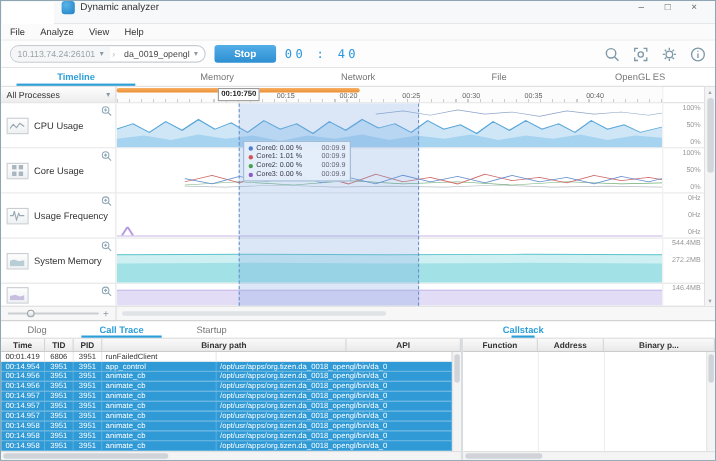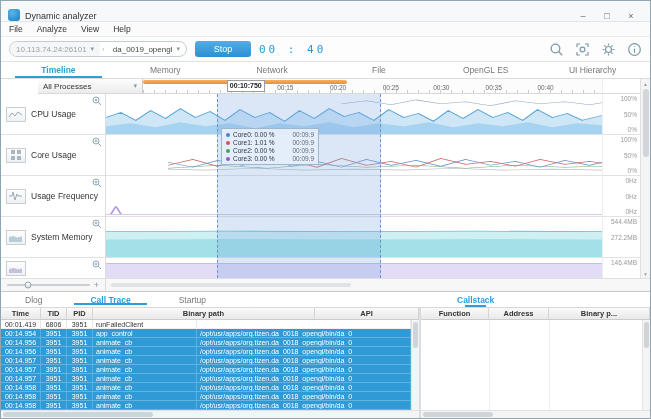--- a/index.html
+++ b/index.html
@@ -2,59 +2,59 @@
 <html><head>
 <meta charset="utf-8">
 <style>
   * { box-sizing: border-box; margin: 0; padding: 0; }
   html,body { width: 651px; height: 419px; }
   body { font-family: "Liberation Sans", sans-serif; background: #d8dde1; }
   .window { width: 651px; height: 419px; border: 1px solid #8ea6b4; background: #fff;
             display: flex; flex-direction: column; overflow: hidden; }
 
   
-  .titlebar { flex: 0 0 21px; display: flex; align-items: flex-end; padding: 0 7px;
-              background: #f7f8f9; border-bottom: 1px solid #e3e6e8; }
+  .titlebar { flex: 0 0 21px; display: flex; align-items: flex-start; padding: 0 7px;
+              background: #f7f8f9; border-bottom: 1px solid #e3e6e8; margin-left: 48px; }
   .app-icon { width: 12px; height: 12px; border-radius: 3px; margin-right: 5px;
               background: radial-gradient(circle at 35% 30%, #5ab4e8, #1d7fc4); }
   .title { font-size: 9px; color: #333; }
   .win-controls { margin-left: auto; display: flex; gap: 0; }
   .win-btn { width: 24px; text-align: center; color: #666; font-size: 9px; cursor: default; }
 
   
   .menubar { flex: 0 0 15px; display: flex; align-items: center; gap: 14px; padding: 0 8px;
              font-size: 8.5px; color: #333; background: #fbfbfb; border-bottom: 1px solid #ececec; }
 
   
   .toolbar { flex: 0 0 25px; display: flex; align-items: center; gap: 8px; padding: 0 8px;
              background: #fdfdfd; border-bottom: 1px solid #e2e2e2; }
   .device { display: flex; align-items: center; height: 16px; border: 1px solid #c6cdd2;
             border-radius: 8px; overflow: hidden; font-size: 8px; background: #fff; }
   .device .ip { color: #9aa4ab; background: #f4f6f7; padding: 0 6px; height: 100%;
                 display: flex; align-items: center; gap: 4px; }
   .device .chev { color: #b0b8be; font-size: 8px; padding: 0 2px; }
   .device .app { color: #444; padding: 0 6px; display: flex; align-items: center; gap: 4px; }
   .caret { font-size: 7px; color: #8a98a2; }
-  .stop-btn { width: 56px; height: 16px; border-radius: 3px; color: #fff; font-size: 9px; font-weight: normal;
+  .stop-btn { width: 56px; height: 16px; border-radius: 3px; color: #fff; font-size: 9px; font-weight: bold;
               background: linear-gradient(#53ade7, #2d8fd2); display: flex; align-items: center; justify-content: center; }
   .timer { color: #2a97dd; font-size: 11px; font-family: "DejaVu Sans Mono", monospace; letter-spacing: 3px; }
   .toolbar-icons { margin-left: auto; display: flex; gap: 11px; align-items: center; }
   .tool-icon svg { display: block; }
 
   
   .tabbar { flex: 0 0 17px; display: flex; border-bottom: 1px solid #dcdcdc; background: #fff; padding: 0 4px; }
   .tab { flex: 1; display: flex; align-items: center; justify-content: center;
          font-size: 8.5px; color: #777; position: relative; }
   .tab.active { color: #2d9fd8; font-weight: bold; }
   .tab.active::after { content: ""; position: absolute; left: 10px; right: 10px; bottom: 0;
                        height: 2px; background: #2d9fd8; }
 
   
   .timeline { flex: 0 0 213px; position: relative; border-bottom: 1px solid #c9c9c9; padding-right: 10px; }
-  .ruler-row { height: 15px; display: flex; border-bottom: 1px solid #d8d8d8; margin-left: 37px; }
+  .ruler-row { height: 15px; display: flex; border-bottom: 1px solid #d8d8d8; }
   .process-select { flex: 0 0 105px; display: flex; align-items: center; justify-content: space-between;
                     padding: 0 5px; font-size: 8px; color: #333;
                     background: linear-gradient(#fdfdfd, #ececec); border-right: 1px solid #ccc; }
   .ruler { flex: 1; position: relative; background: #fcfcfc; }
   .ruler::after { content: ""; position: absolute; left: 0; right: 0; bottom: 0; height: 3px;
                   background: repeating-linear-gradient(90deg, #ccc 0 1px, transparent 1px 11px); }
   .ruler-range { position: absolute; left: 0; top: 1px; height: 4px; width: 44.5%;
                  background: linear-gradient(#f7b066, #ec8f33); border-radius: 2px; }
   .tick { position: absolute; bottom: 2px; font-size: 6.5px; color: #666; transform: translateX(-50%); }
   .t1 { left: 31%; } .t2 { left: 42.5%; } .t3 { left: 54%; } .t4 { left: 65%; } .t5 { left: 76.4%; } .t6 { left: 87.7%; }
@@ -103,21 +103,21 @@
 
   .t-vscroll { position: absolute; right: 0; top: 0; bottom: 13px; width: 10px;
                background: #f4f4f4; border-left: 1px solid #e0e0e0;
                display: flex; flex-direction: column; align-items: center; z-index: 4; }
   .vs-arrow { font-size: 5px; color: #9aa4ab; height: 9px; display: flex; align-items: center; }
   .vs-thumb { width: 6px; height: 68px; background: #d2d6da; border-radius: 3px; margin-top: 1px; }
   .vs-spacer { flex: 1; }
 
   
   .bottom-tabs { flex: 0 0 16px; display: flex; border-bottom: 1px solid #d8d8d8; background: #fff; }
-  .bt-left { flex: 0 0 420px; display: flex; align-items: center; }
+  .bt-left { flex: 0 0 420px; display: flex; }
   .btab { padding: 0 24px; display: flex; align-items: center; font-size: 8.5px; color: #777; position: relative; }
   .btab.active, .cs-title { color: #2d9fd8; font-weight: bold; }
   .btab.active::after, .cs-title::after { content: ""; position: absolute; left: 8px; right: 8px;
                                           bottom: 0; height: 2px; background: #2d9fd8; }
   .bt-right { flex: 1; display: flex; padding-left: 36px; }
   .cs-title { display: flex; align-items: center; font-size: 8.5px; position: relative; }
 
   .panes { flex: 1; display: flex; min-height: 0; }
   .left-pane { flex: 0 0 420px; display: flex; flex-direction: column; border-right: 2px solid #d8dde1; }
   .right-pane { flex: 1; display: flex; flex-direction: column; }
@@ -217,21 +217,20 @@
       </span>
     </div>
   </div>
 
   <div class="tabbar">
     <div class="tab active">Timeline</div>
     <div class="tab">Memory</div>
     <div class="tab">Network</div>
     <div class="tab">File</div>
     <div class="tab">OpenGL ES</div>
-    <div class="tab">UI Hierarchy</div>
   </div>
 
   <div class="timeline">
 
     <div class="ruler-row">
       <div class="process-select">
         <span>All Processes</span>
         <span class="caret">▾</span>
       </div>
       <div class="ruler">

